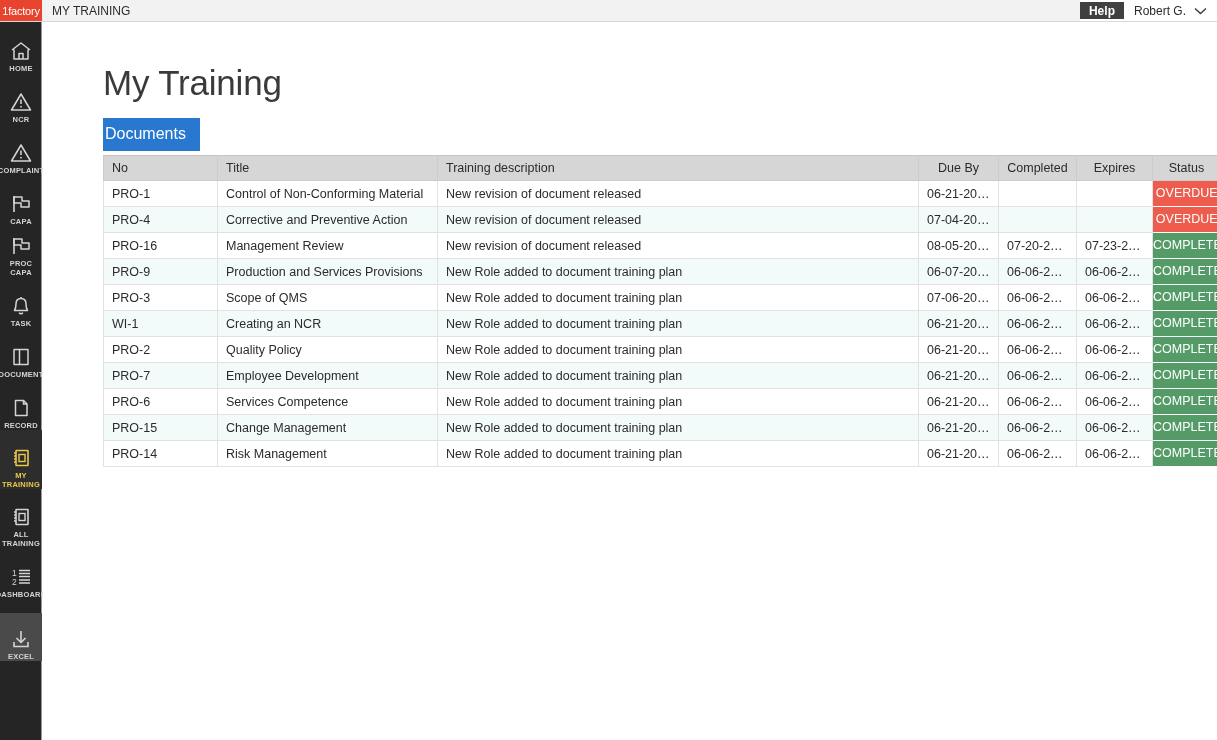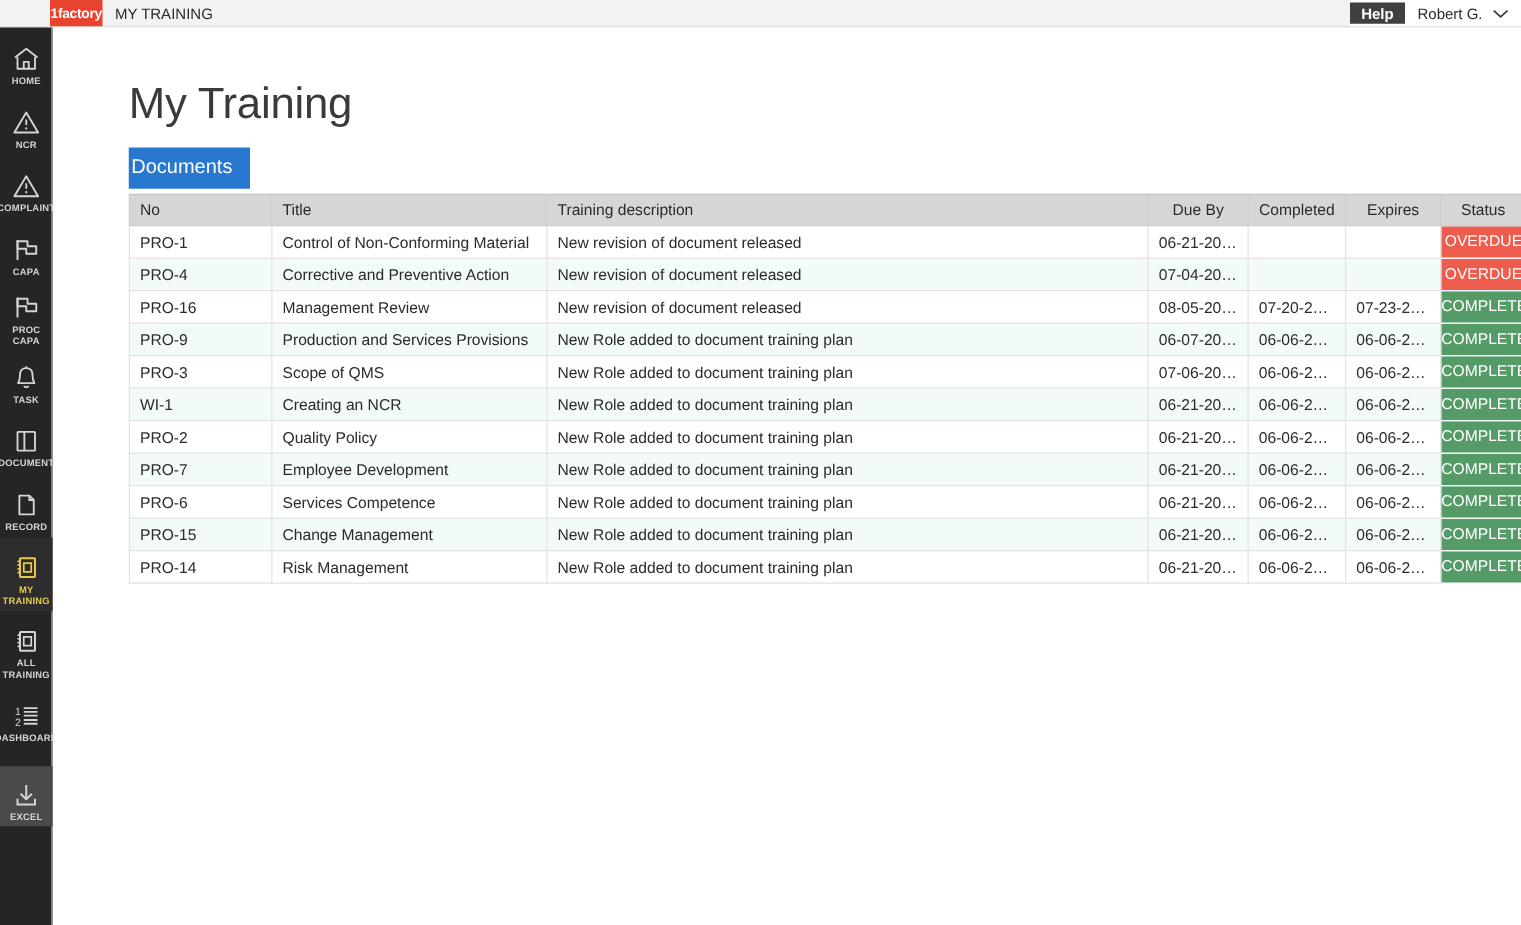--- a/index.html
+++ b/index.html
@@ -15,24 +15,23 @@
     position: absolute; top: 0; left: 0;
     width: 1217px; height: 22px;
     background: #f2f2f2;
     border-bottom: 1px solid #d8d8d8;
     display: flex; align-items: stretch;
   }
   #logo {
     width: 42px; height: 21px;
     background: #e8432f;
     color: #ffffff;
-    font-size: 11px; font-weight: bold;
+    font-size: 11px; font-weight: normal;
     display: flex; align-items: center; justify-content: center;
     letter-spacing: -0.2px;
-    margin-left: 40px;
   }
   #topbar-title {
     display: flex; align-items: center;
     padding-left: 10px;
     font-size: 12px; color: #2b2b2b;
   }
   #topbar-right {
     margin-left: auto;
     display: flex; align-items: stretch;
     background: #ffffff;
@@ -59,21 +58,21 @@
   
   #sidebar {
     position: absolute; top: 22px; left: 0;
     width: 42px; height: 718px;
     background: #252525;
     border-right: 1px solid #9a9a9a;
   }
   .nav-item {
     width: 42px;
     display: flex; flex-direction: column;
-    align-items: center; justify-content: center;
+    align-items: center; justify-content: flex-end;
     color: #d4d4d4;
     cursor: pointer;
     padding-top: 9px;
     height: 51px;
   }
   .nav-item.active { color: #e8c84a; background: #2d2d2d; }
   .nav-icon { height: 22px; display: flex; align-items: center; justify-content: center; }
   .nav-label {
     font-size: 7.5px; letter-spacing: 0.2px;
     text-align: center; line-height: 9px;

